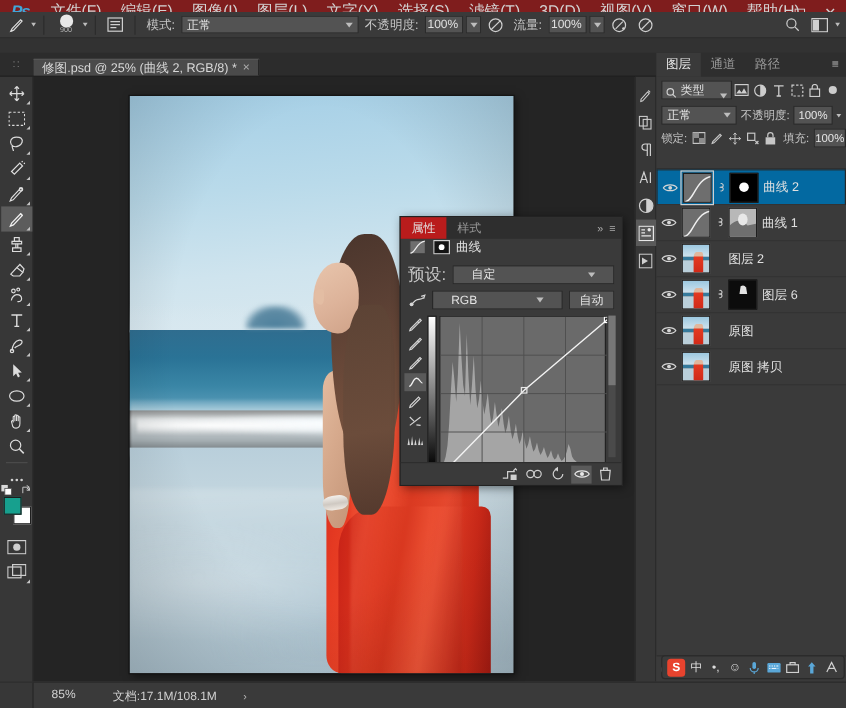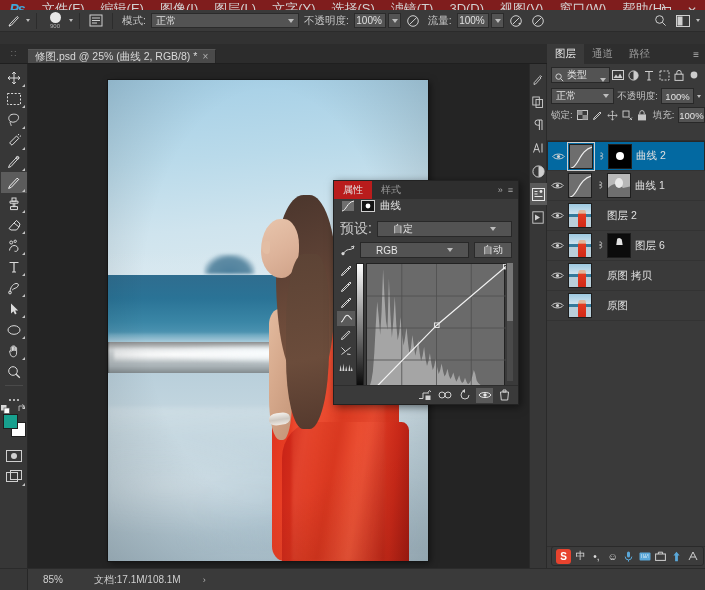--- a/index.html
+++ b/index.html
@@ -942,39 +942,39 @@
             </svg>
         </span>
         <span class="thumb">
           <span class="mini-photo">
             <span class="mp-sky"></span>
               <span class="mp-sea"></span>
               <span class="mp-sand"></span>
               <span class="mp-fig"></span>
           </span>
         </span>
-        <span class="lname" style="margin-left:11px">原图 拷贝</span>
+        <span class="lname" style="margin-left:11px">原图</span>
       </div>
 
       <div class="layer">
         <span class="eye">
           <svg width="13" height="9" viewBox="0 0 13 9">
               <path d="M0.8 4.5 C3 1.3 10 1.3 12.2 4.5 C10 7.7 3 7.7 0.8 4.5 Z" fill="none" stroke="#d5d5d5"></path>
               <circle cx="6.5" cy="4.5" r="1.6" fill="#d5d5d5"></circle>
             </svg>
         </span>
         <span class="thumb">
           <span class="mini-photo">
             <span class="mp-sky"></span>
               <span class="mp-sea"></span>
               <span class="mp-sand"></span>
               <span class="mp-fig"></span>
           </span>
         </span>
-        <span class="lname" style="margin-left:11px">原图</span>
+        <span class="lname" style="margin-left:11px">原图 拷贝</span>
       </div>
     </div>
 
     <div class="lp-foot">
       <span class="lf-btn">
         <svg width="13" height="10" viewBox="0 0 13 10">
             <path d="M5 2 H3.2 a3 3 0 0 0 0 6 H5 M8 2 h1.8 a3 3 0 0 1 0 6 H8 M4.3 5 h4.4" fill="none" stroke="#cacaca" stroke-width="1"></path>
           </svg>
       </span>
       <span class="lf-btn" style="font-style:italic;font-size:10px">fx</span>

